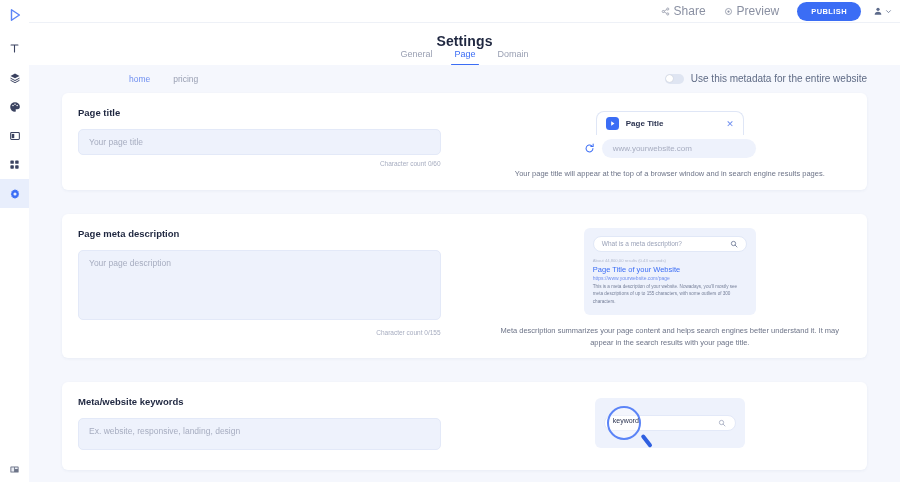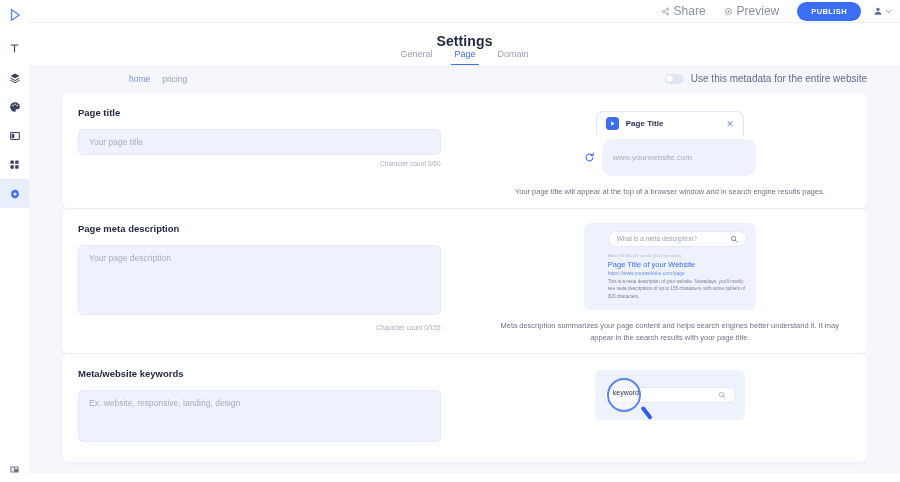--- a/index.html
+++ b/index.html
@@ -64,54 +64,54 @@
     content: ""; position: absolute; left: -3px; right: -3px; bottom: 0;
     height: 1.5px; background: #3b6df5; border-radius: 2px;
   }
 
   .body-bg { background: #f5f7fd; padding: 0 0 10px 0; min-height: 400px; }
 
   .meta-row {
     display: flex; align-items: center; justify-content: space-between;
     padding: 8px 33px 9px 100px;
   }
-  .crumbs { display: flex; gap: 12px; align-items: center; }
+  .crumbs { display: flex; gap: 23px; align-items: center; }
   .crumb { font-size: 8.5px; color: #9aa0b3; cursor: pointer; }
   .crumb.active { color: #6f8ff0; }
   .toggle-wrap { display: flex; align-items: center; gap: 7px; cursor: pointer; }
   .toggle {
     width: 19px; height: 10px; border-radius: 6px; background: #dfe5f2; position: relative;
   }
   .toggle .knob {
     position: absolute; top: 1.5px; left: 1.5px; width: 7px; height: 7px;
     border-radius: 50%; background: #ffffff; box-shadow: 0 0 1px rgba(0,0,0,.25);
   }
   .toggle-label { font-size: 8px; color: #6e7governmental; }
   .toggle-label { font-size: 8px; color: #6c7governmental; }
   .toggle-label { font-size: 10px; color: #5f6b85; }
 
   
   .card {
-    margin: 0 33px 1px 33px; background: #ffffff; border-radius: 6px;
+    margin: 0 33px 24px 33px; background: #ffffff; border-radius: 6px;
     box-shadow: 0 1px 3px rgba(40,60,120,.06); display: flex; gap: 16px;
   }
   .card-left { width: 50%; padding: 14px 16px 16px 16px; }
   .card-right { width: 50%; padding: 14px 12px 10px 12px; display: flex;
     flex-direction: column; align-items: center; }
   .card-h {
     font-size: 9.5px; font-weight: bold; color: #1f2740; margin-bottom: 11px;
   }
   .field {
     width: 100%; background: #eef2fc; border: 1px solid #e3e9f8; border-radius: 5px;
     padding: 7px 10px; font-size: 8.5px; color: #a7adc0;
     font-family: "Liberation Sans", sans-serif; outline: none;
   }
   .field::placeholder { color: #a7adc0; }
   textarea.field { resize: none; height: 70px; line-height: 1.4; }
-  textarea.tall { height: 52px; }
+  textarea.tall { height: 32px; }
   .charcount {
     text-align: right; font-size: 6.5px; color: #a7adc0; margin-top: 5px;
   }
   .helper {
     font-size: 7.5px; color: #6f7party; }
   .helper { font-size: 7.5px; color: #6d7488; line-height: 1.55; text-align: center;
     margin-top: 10px; padding: 0 6px; }
 
   
   .browser-mock { width: 172px; margin-top: 4px; }
@@ -122,28 +122,28 @@
     padding: 0 9px; gap: 7px;
   }
   .favicon {
     width: 13px; height: 13px; border-radius: 3.5px; background: #3b6df5;
     display: flex; align-items: center; justify-content: center; flex: none;
   }
   .btab-title { font-size: 8px; font-weight: bold; color: #2b3350; flex: 1; }
   .btab-x { font-size: 9px; color: #6f8ff0; cursor: pointer; }
   .burl-row { display: flex; align-items: center; gap: 7px; margin-top: 4px; }
   .burl {
-    flex: 1; height: 37px; border-radius: 10px; background: #eef2fc;
+    flex: 1; height: 19px; border-radius: 10px; background: #eef2fc;
     display: flex; align-items: center; padding: 0 11px;
     font-size: 8px; color: #a7adc0;
   }
 
   
   .serp {
-    width: 172px; background: #eef2fc; border-radius: 6px; padding: 8px 9px 9px 24px;
+    width: 172px; background: #eef2fc; border-radius: 6px; padding: 8px 9px 9px 9px;
   }
   .serp-search {
     height: 16px; background: #ffffff; border: 1px solid #e1e8f7; border-radius: 9px;
     display: flex; align-items: center; padding: 0 8px; gap: 4px;
   }
   .serp-search span { flex: 1; font-size: 6.5px; color: #9aa2b8; }
   .serp-meta { font-size: 4.2px; color: #b2bacd; margin-top: 6px; }
   .serp-title { font-size: 7.5px; color: #3b6df5; margin-top: 2px; }
   .serp-url { font-size: 5px; color: #6f8ff0; margin-top: 1px; }
   .serp-desc { font-size: 4.6px; color: #77809a; line-height: 1.7; margin-top: 2px; }

